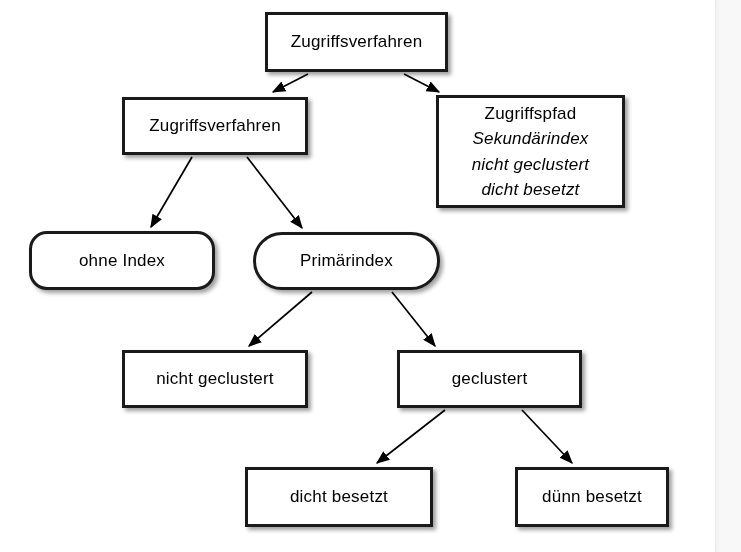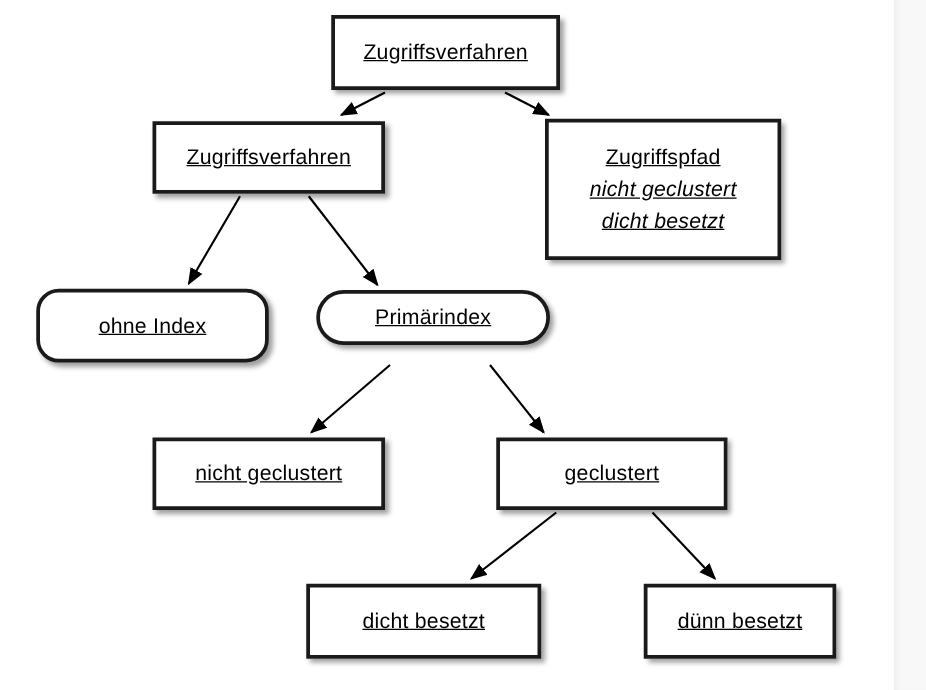--- a/index.html
+++ b/index.html
@@ -31,35 +31,34 @@
     border: 3px solid #1a1a1a;
     box-shadow: 3px 3px 4px rgba(0,0,0,0.38);
     display: flex;
     align-items: center;
     justify-content: center;
     text-align: center;
     color: #000000;
     font-size: 17px;
     letter-spacing: 0.2px;
     line-height: 1.25;
-    text-decoration: underline;
   }
   .node.multiline {
     flex-direction: column;
     line-height: 1.5;
   }
   .node .line-italic {
     font-style: italic;
   }
   
   #n-zugriffsverfahren { left: 265px; top: 12px;  width: 183px; height: 60px; }
   #n-dateiorganisation { left: 122px; top: 97px;  width: 186px; height: 58px; }
   #n-zugriffspfad      { left: 436px; top: 95px;  width: 189px; height: 113px; }
   #n-ohne-index        { left: 29px;  top: 231px; width: 186px; height: 59px; border-radius: 18px; }
-  #n-primaerindex      { left: 253px; top: 232px; width: 187px; height: 44px; border-radius: 29px; }
+  #n-primaerindex      { left: 253px; top: 232px; width: 187px; height: 58px; border-radius: 29px; }
   #n-nicht-geclustert  { left: 122px; top: 350px; width: 186px; height: 58px; }
   #n-geclustert        { left: 397px; top: 350px; width: 185px; height: 58px; }
   #n-dicht-besetzt     { left: 245px; top: 467px; width: 188px; height: 60px; }
   #n-duenn-besetzt     { left: 515px; top: 467px; width: 154px; height: 60px; }
   #edges-svg {
     position: absolute;
     left: 0;
     top: 0;
     pointer-events: none;
   }
@@ -94,20 +93,21 @@
   <div class="node" id="n-zugriffsverfahren">
     <span>Zugriffsverfahren</span>
   </div>
 
   <div class="node" id="n-dateiorganisation">
     <span>Zugriffsverfahren</span>
   </div>
 
   <div class="node multiline" id="n-zugriffspfad">
     <span>Zugriffspfad</span>
+    <span class="line-italic">Sekundärindex</span>
     <span class="line-italic">nicht geclustert</span>
     <span class="line-italic">dicht besetzt</span>
   </div>
 
   <div class="node" id="n-ohne-index">
     <span>ohne Index</span>
   </div>
 
   <div class="node" id="n-primaerindex">
     <span>Primärindex</span>

